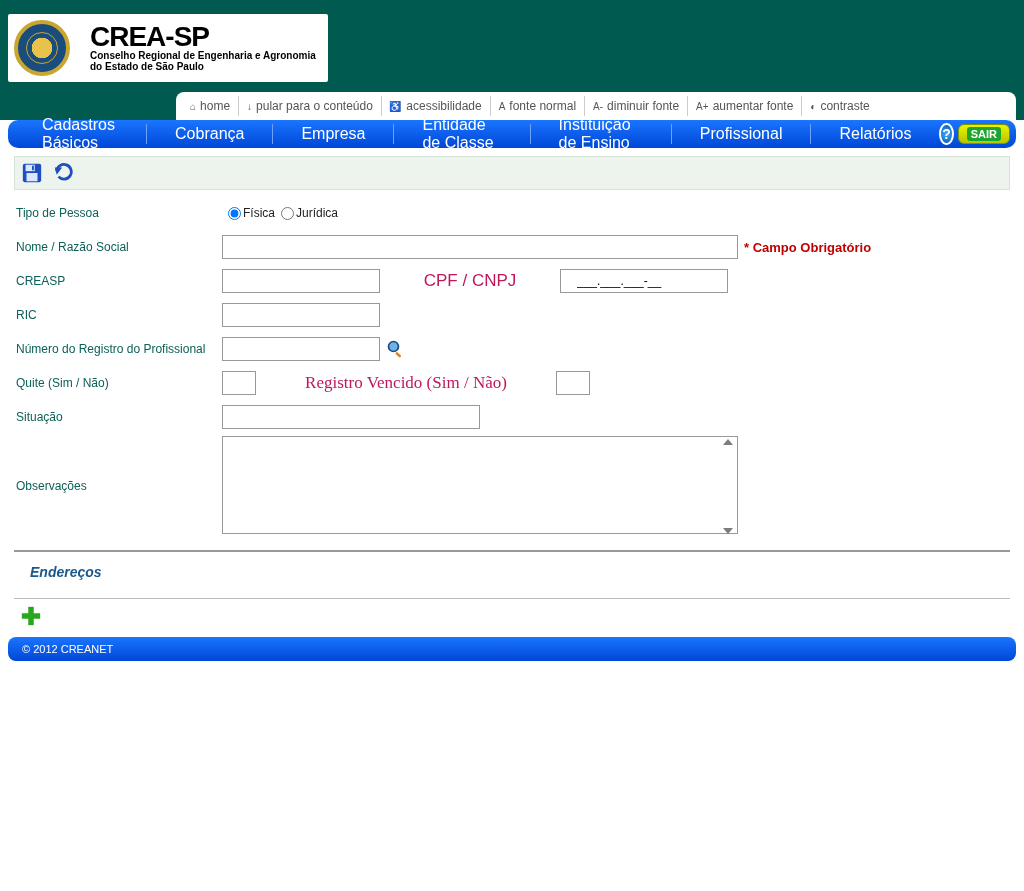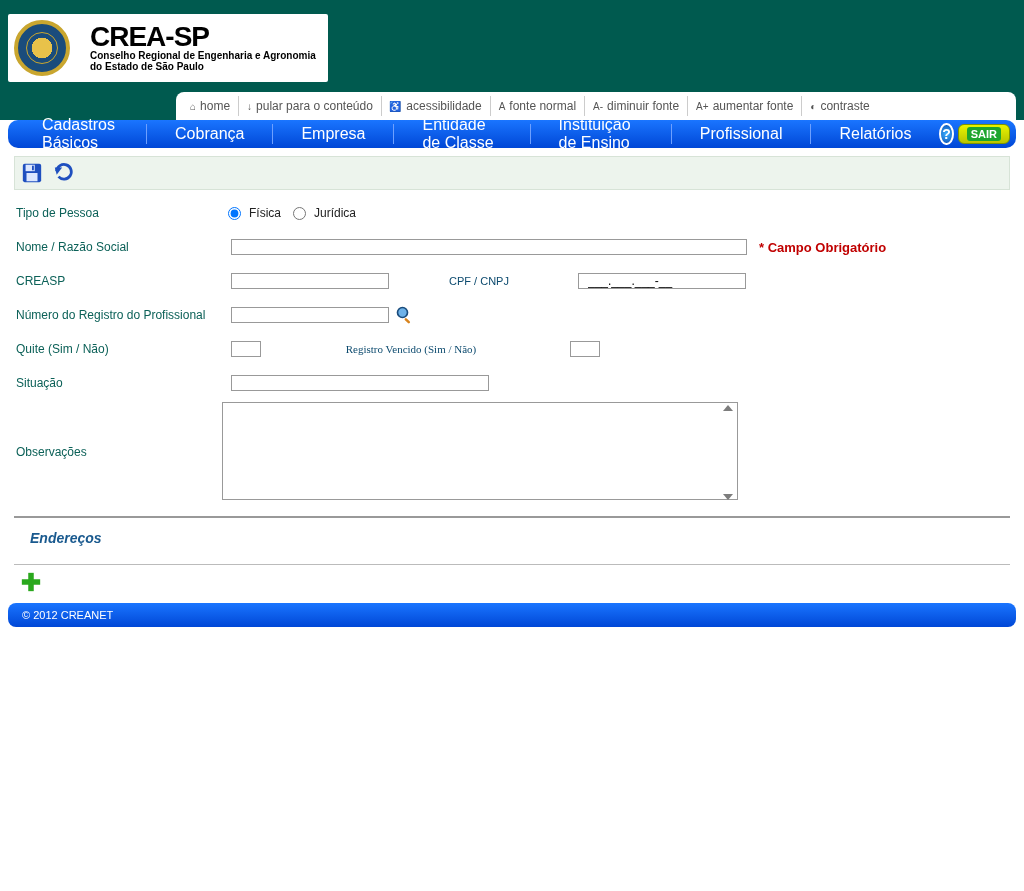--- a/index.html
+++ b/index.html
@@ -23,31 +23,31 @@
 .nav-exit span{background:#1da52d;color:#fff;font-weight:bold;font-size:11px;padding:1px 4px;border-radius:3px;}
 .page { padding: 8px 14px 0 14px; }
 .page-title { color:#19598e; font-style:italic; font-weight:bold; font-size:22px; margin-bottom:8px; }
 .toolbar { background:#edf4ed; border:1px solid #d7e3d7; padding:4px 6px; display:flex; gap:10px; align-items:center; height:34px;}
 .tool-save{width:22px;height:22px;cursor:pointer;}
 .tool-undo{width:22px;height:22px;cursor:pointer;}
 .svg-ico{display:block;}
 .form { margin-top:6px; }
 .row { display:flex; align-items:center; min-height:34px; }
 .lbl { color:#0c6158; font-size:12px; width:208px; padding-left:2px;}
-.lbl2 { color:#0c4a6e; font-size:11px; padding:0 10px;}
-.req { color:#c00000; font-weight:bold; font-size:13px; margin-left:12px;}
+.lbl2 { color:#be185d; font-size:17px; padding:0 10px;}
+.req { color:#c00000; font-weight:bold; font-size:13px; margin-left:6px;}
 .inwrap{display:flex;align-items:center;gap:6px;}
-input[type=text]{border:1px solid #999;height:16px;padding:2px 9px;font-size:12px;margin-left:9px;}
+input[type=text]{border:1px solid #999;height:24px;padding:2px 16px;font-size:12px;}
 textarea{border:1px solid #999;font-size:12px;padding:2px 4px;resize:none;}
 .ta-wrap{position:relative;display:inline-block;}
 .ta-scroll{position:absolute;right:2px;top:3px;bottom:3px;width:16px;display:flex;flex-direction:column;justify-content:space-between;pointer-events:none;}
 .ta-arrow{width:0;height:0;border-left:5px solid transparent;border-right:5px solid transparent;margin:0 auto;}
 .ta-up{border-bottom:6px solid #7d7d7d;}
 .ta-down{border-top:6px solid #7d7d7d;}
-.radio-grp{display:flex;align-items:center;gap:6px;font-size:12px;color:#222;}
+.radio-grp{display:flex;align-items:center;font-size:12px;color:#222;}
 .radio-grp input{margin:0 2px 0 6px;}
 .search-ico{width:20px;height:20px;cursor:pointer;}
 .hr{border:none;border-top:2px solid #999;margin:12px 0 6px 0;}
 .section-title{color:#19598e;font-style:italic;font-weight:bold;font-size:14px;padding:6px 16px;}
 .add-btn{width:22px;height:22px;margin:6px 0 10px 6px;cursor:pointer;}
 .footer{background:linear-gradient(#1a75ff,#0047d6);color:#fff;font-size:11px;height:24px;display:flex;align-items:center;justify-content:flex-start;padding:12px 14px;margin:0 8px 4px 8px;border-radius:8px;}
 </style>
 </head>
 <body>
 
@@ -142,20 +142,24 @@
       <span class="req">* Campo Obrigatório</span>
     </div>
 
     <div class="row">
       <div class="lbl">CREASP</div>
       <input type="text" style="width: 158px;">
       <div class="lbl2" style="width:180px;text-align:center;">CPF / CNPJ</div>
       <input type="text" style="width: 168px;" value="___.___.___-__">
     </div>
 
+    <div class="row">
+      <div class="lbl">RIC</div>
+      <input type="text" style="width: 158px;">
+    </div>
 
     <div class="row">
       <div class="lbl">Número do Registro do Profissional</div>
       <div class="inwrap">
         <input type="text" style="width: 158px;">
         <svg class="search-ico svg-ico" viewBox="0 0 24 24">
             <circle cx="9" cy="9" r="6" fill="#6fb2e8" stroke="#1a4c7c" stroke-width="2"></circle>
             <rect x="13" y="15" width="8" height="3" rx="1.5" transform="rotate(45 13 15)" fill="#d8841e"></rect>
           </svg>
       </div>

